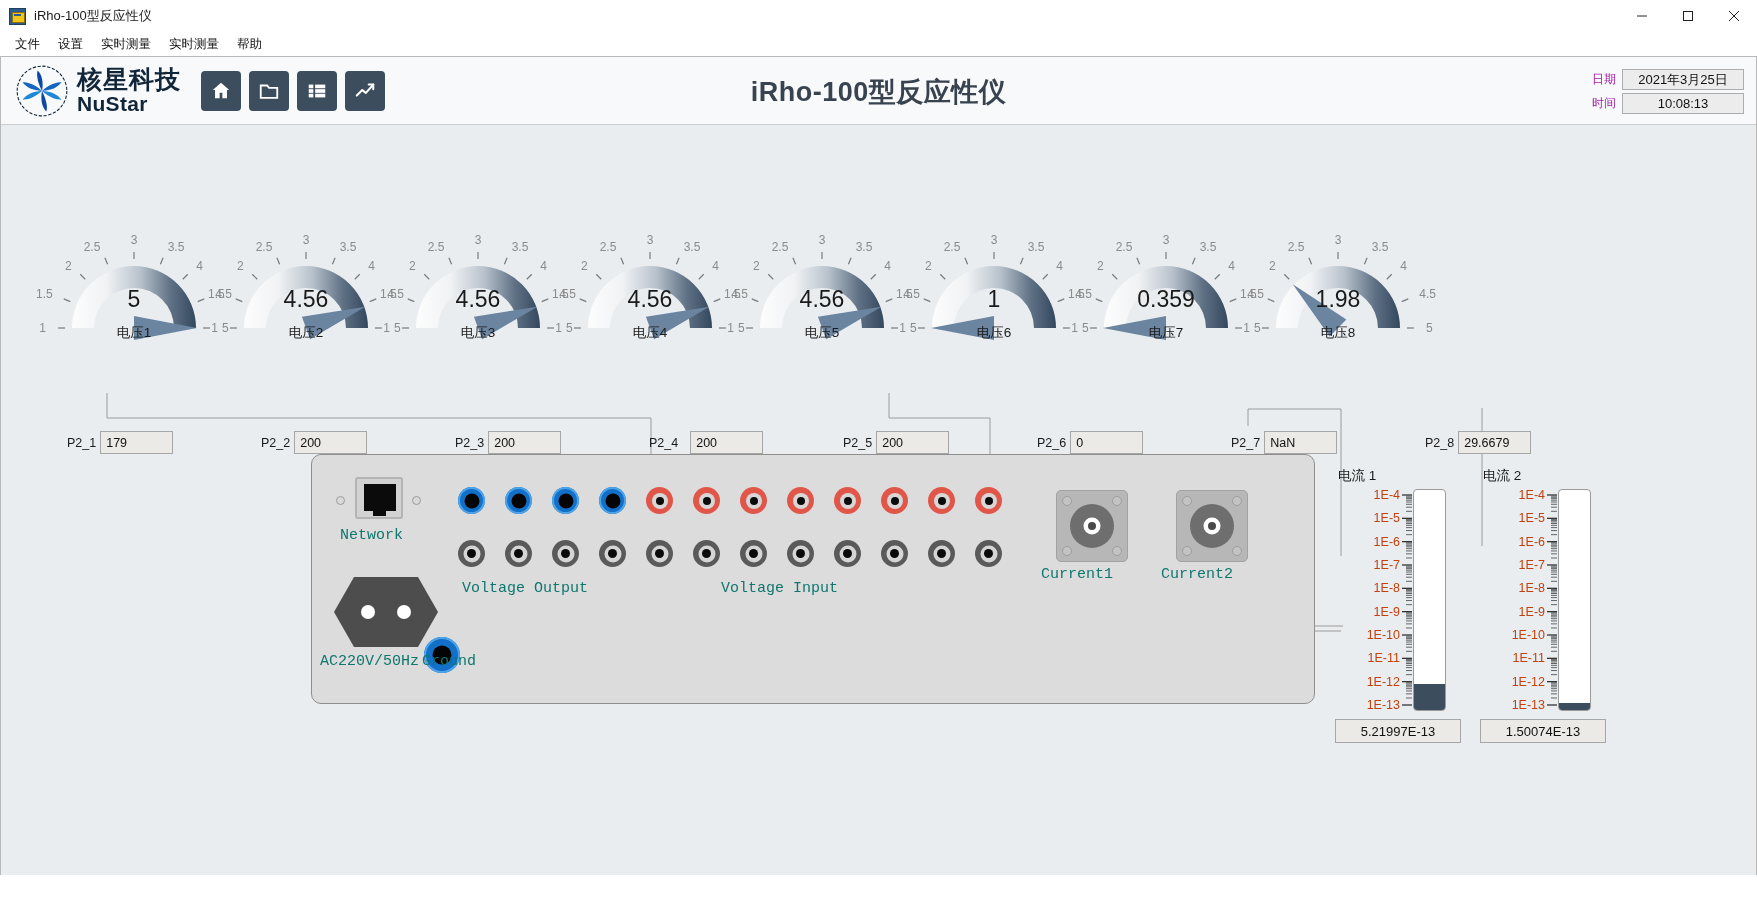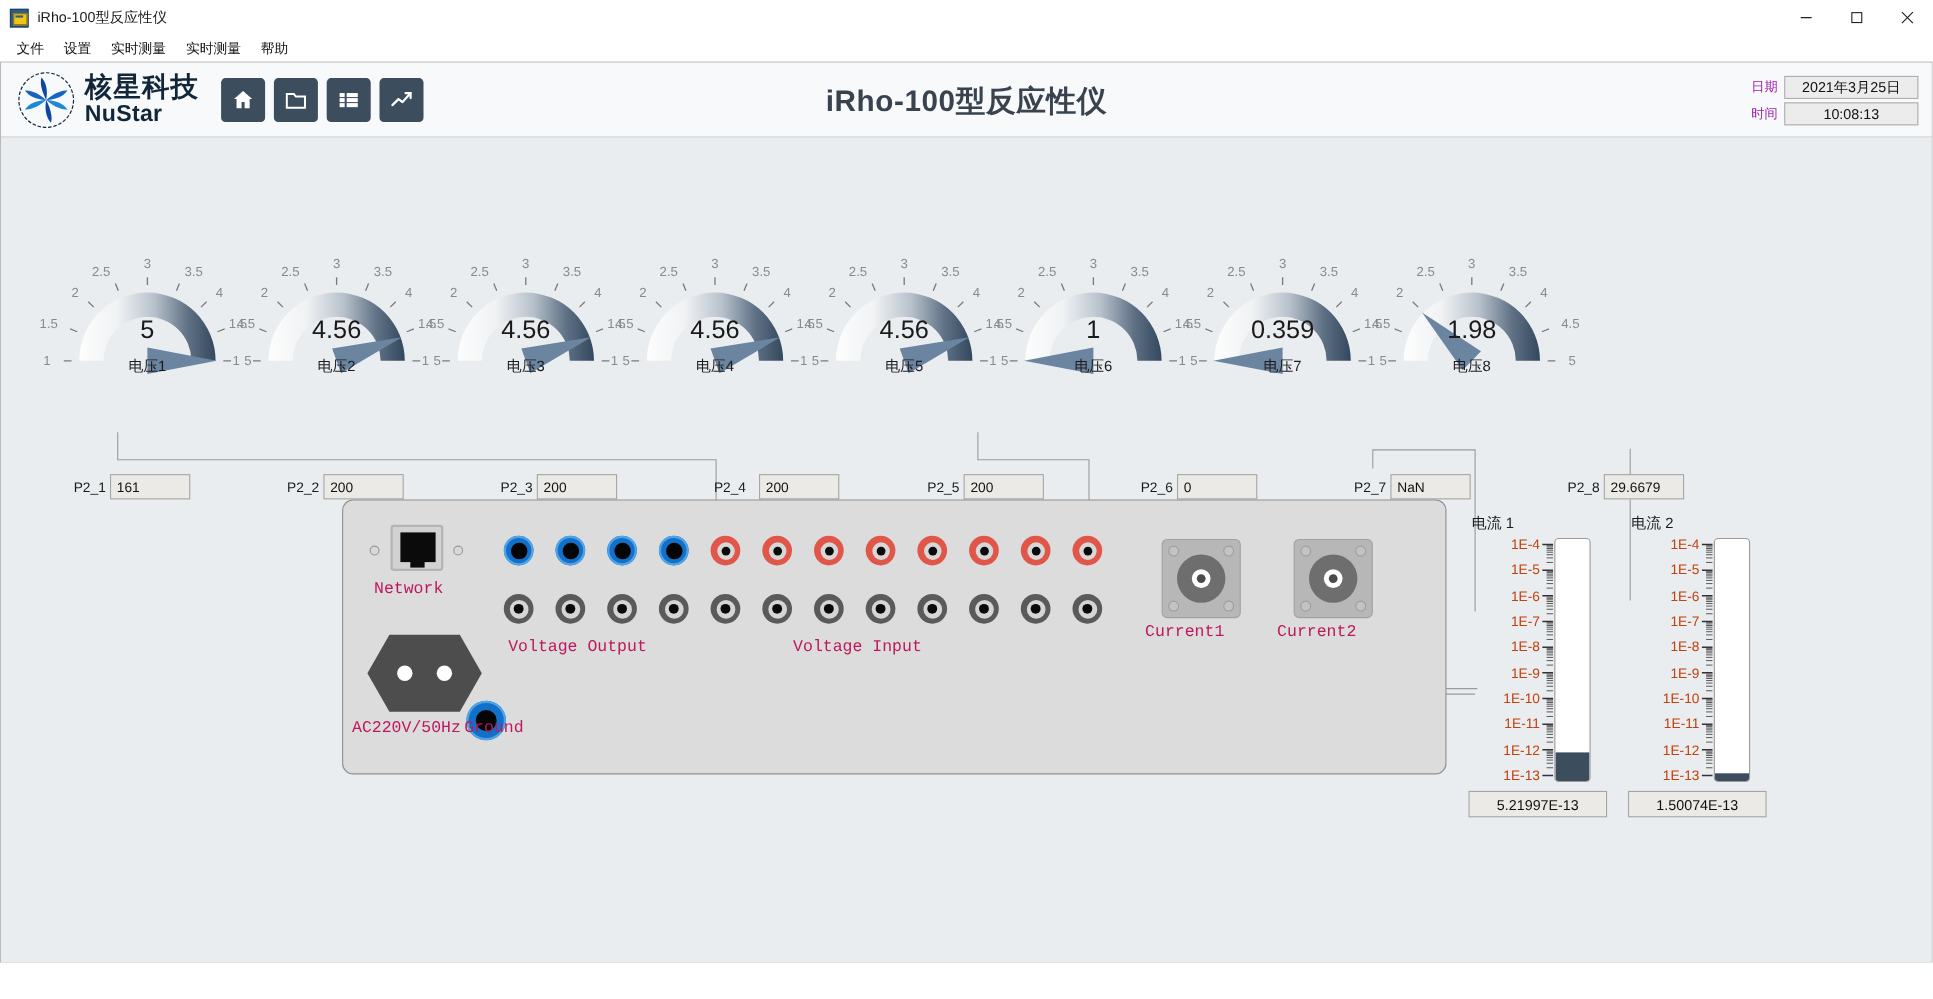--- a/index.html
+++ b/index.html
@@ -117,21 +117,21 @@
   
   .wires { position: absolute; left: 0; top: 0; width: 1755px; height: 749px; pointer-events: none; }
 
   
   .panel {
     position: absolute; left: 310px; top: 328px; width: 1004px; height: 250px;
     background: #dcdcdc; border: 1px solid #8f8f8f; border-radius: 10px;
   }
   .conn-label {
     position: absolute; font-family: "Liberation Mono", "DejaVu Sans Mono", monospace;
-    font-size: 15px; color: #be185d; white-space: nowrap;
+    font-size: 15px; color: #0f766e; white-space: nowrap;
   }
   .rj45 {
     position: absolute; left: 43px; top: 22px; width: 48px; height: 42px;
     background: #d2d2d2; border: 2px solid #b4b4b4; border-radius: 3px;
   }
   .rj45 i {
     position: absolute; left: 7px; top: 5px; width: 32px; height: 27px;
     background: #0b0b0b; display: block;
   }
   .rj45 i::after {
@@ -629,21 +629,21 @@
               <path d="M 54.758043240919115 56.157493814684194 L 91.64904644089222 108.61751557315827 L 108.35095355910778 91.38248442684173 Z" fill="#6b85a0"></path>
             </svg>
             <div class="gauge-value">1.98</div>
             <div class="gauge-name">电压8</div>
           </div>
         </div>
 
       <div class="p2row">
           <div class="p2cell" style="left: 66px;">
             <span class="p2label">P2_1</span>
-            <span class="p2box">161</span>
+            <span class="p2box">179</span>
           </div>
           <div class="p2cell" style="left: 260px;">
             <span class="p2label">P2_2</span>
             <span class="p2box">200</span>
           </div>
           <div class="p2cell" style="left: 454px;">
             <span class="p2label">P2_3</span>
             <span class="p2box">200</span>
           </div>
           <div class="p2cell" style="left: 648px; gap: 12px;">

